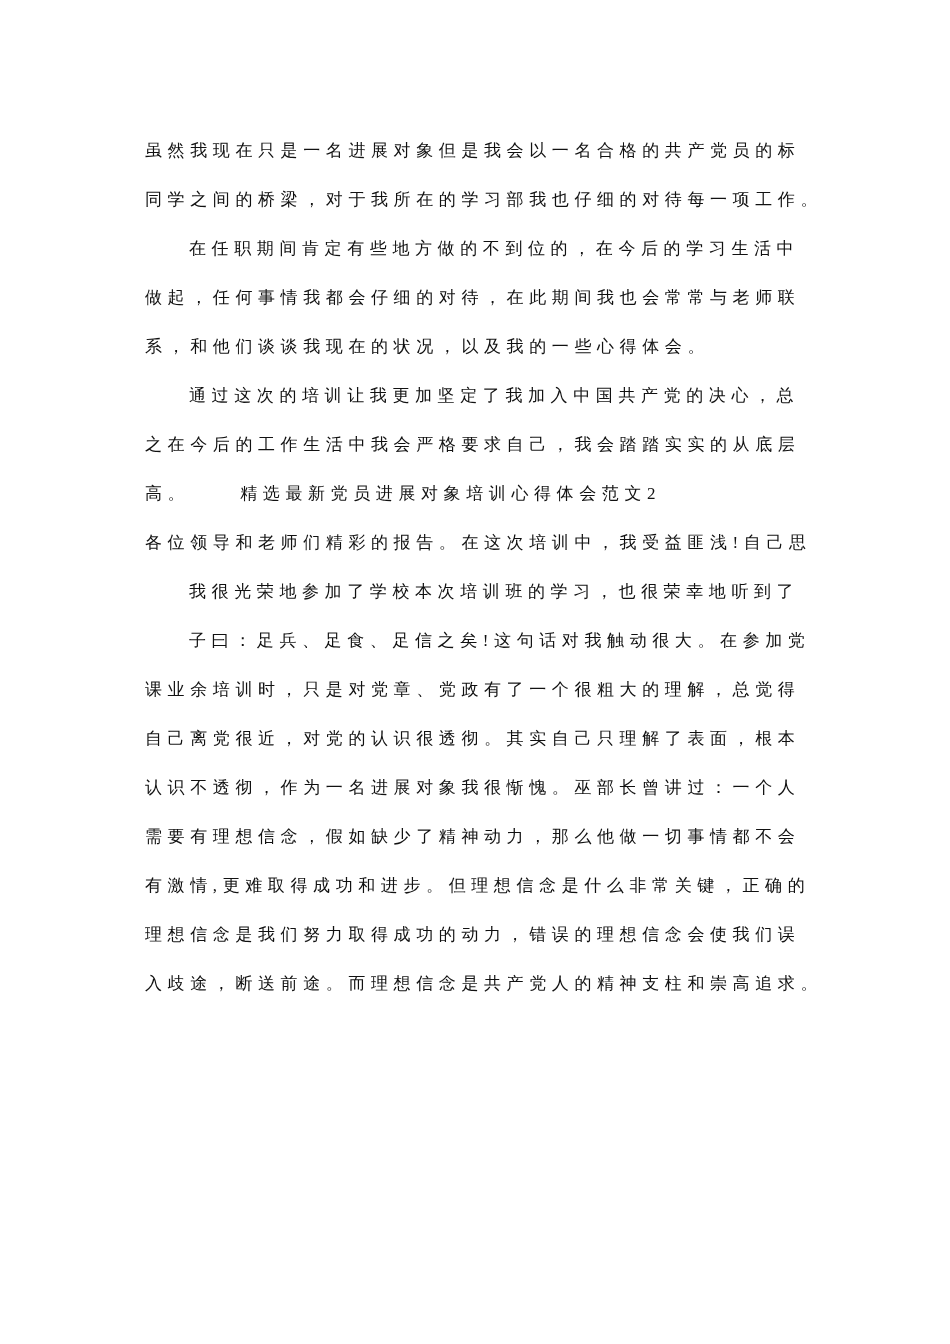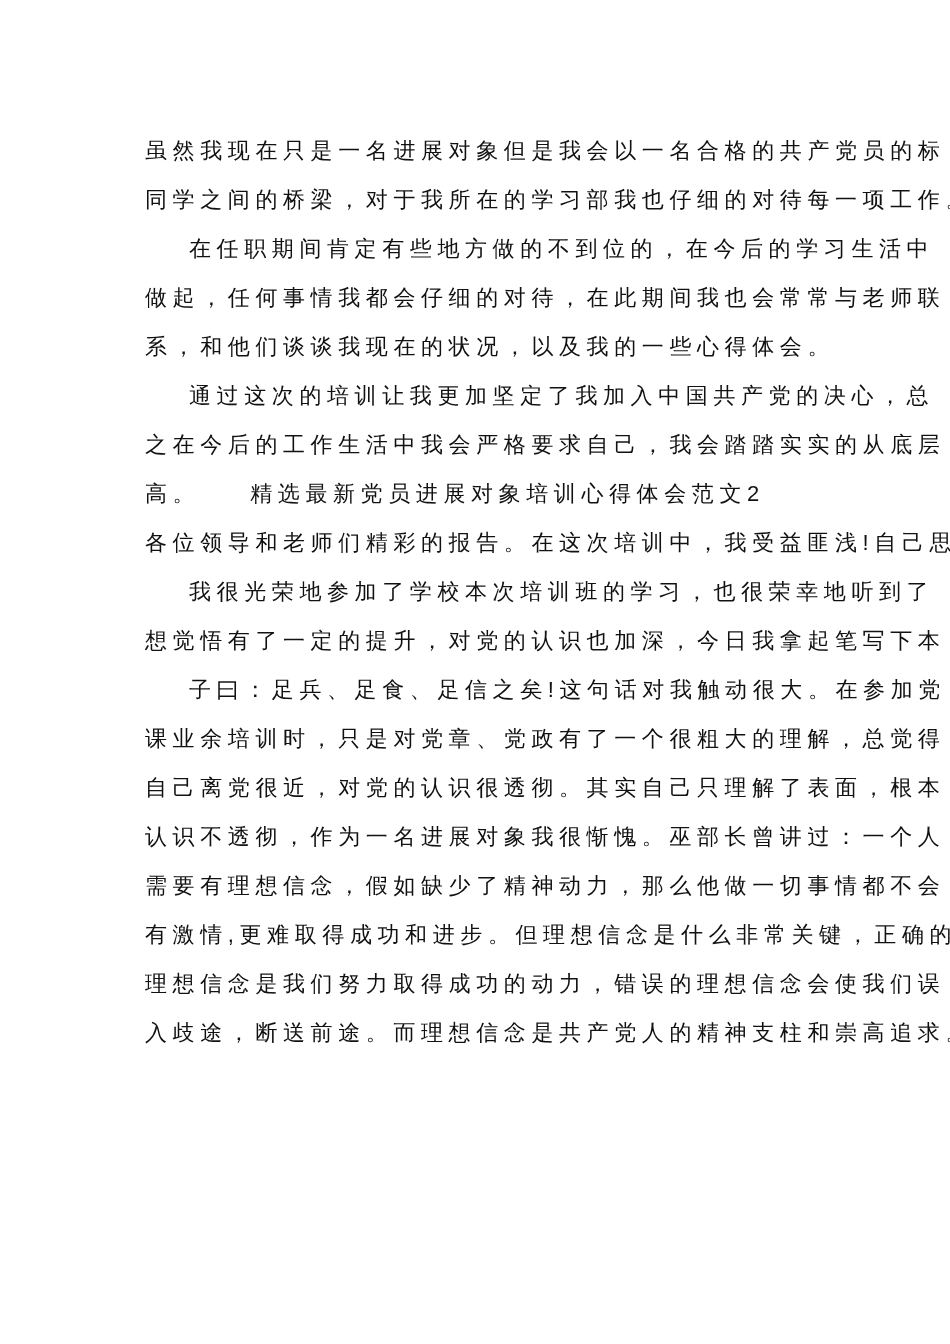--- a/index.html
+++ b/index.html
@@ -2,23 +2,23 @@
 <html><head>
 <meta charset="utf-8">
 <style>
   html, body { margin: 0; padding: 0; background: #ffffff; }
   body { width: 950px; height: 1344px; position: relative; overflow: hidden; }
   .page {
     position: absolute; left: 0; top: 0; width: 950px; height: 1344px; background: #fff;
   }
   .content {
     position: absolute; left: 145px; top: 140px; width: 670px;
-    font-family: Liberation Sans, sans-serif;
+    font-family: Liberation Serif, serif;
     color: #111;
-    font-size: 22px;
+    font-size: 17px;
   }
   .line {
     height: 22px; line-height: 22px;
     white-space: nowrap;
     letter-spacing: 5.6px;
     margin-bottom: 27px;
   }
   .indent { padding-left: 44px; }
   .gap { display: inline-block; width: 50px; }
 </style>
@@ -32,21 +32,20 @@
     <div class="line indent" style="margin-top:12px">在任职期间肯定有些地方做的不到位的，在今后的学习生活中</div>
     <div class="line">做起，任何事情我都会仔细的对待，在此期间我也会常常与老师联</div>
     <div class="line">系，和他们谈谈我现在的状况，以及我的一些心得体会。</div>
     <div class="line indent">通过这次的培训让我更加坚定了我加入中国共产党的决心，总</div>
     <div class="line">之在今后的工作生活中我会严格要求自己，我会踏踏实实的从底层</div>
     <div class="line">
       <span>高。</span><span class="gap"></span><span>精选最新党员进展对象培训心得体会范文2</span>
     </div>
     <div class="line">各位领导和老师们精彩的报告。在这次培训中，我受益匪浅!自己思</div>
     <div class="line indent">我很光荣地参加了学校本次培训班的学习，也很荣幸地听到了</div>
-    <div class="line">想觉悟有了一定的提升，对党的认识也加深，今日我拿起笔写下本</div>
     <div class="line indent">子曰：足兵、足食、足信之矣!这句话对我触动很大。在参加党</div>
     <div class="line">课业余培训时，只是对党章、党政有了一个很粗大的理解，总觉得</div>
     <div class="line">自己离党很近，对党的认识很透彻。其实自己只理解了表面，根本</div>
     <div class="line">认识不透彻，作为一名进展对象我很惭愧。巫部长曾讲过：一个人</div>
     <div class="line">需要有理想信念，假如缺少了精神动力，那么他做一切事情都不会</div>
     <div class="line">有激情,更难取得成功和进步。但理想信念是什么非常关键，正确的</div>
     <div class="line">理想信念是我们努力取得成功的动力，错误的理想信念会使我们误</div>
     <div class="line">入歧途，断送前途。而理想信念是共产党人的精神支柱和崇高追求。</div>
   </div>
 </div>

